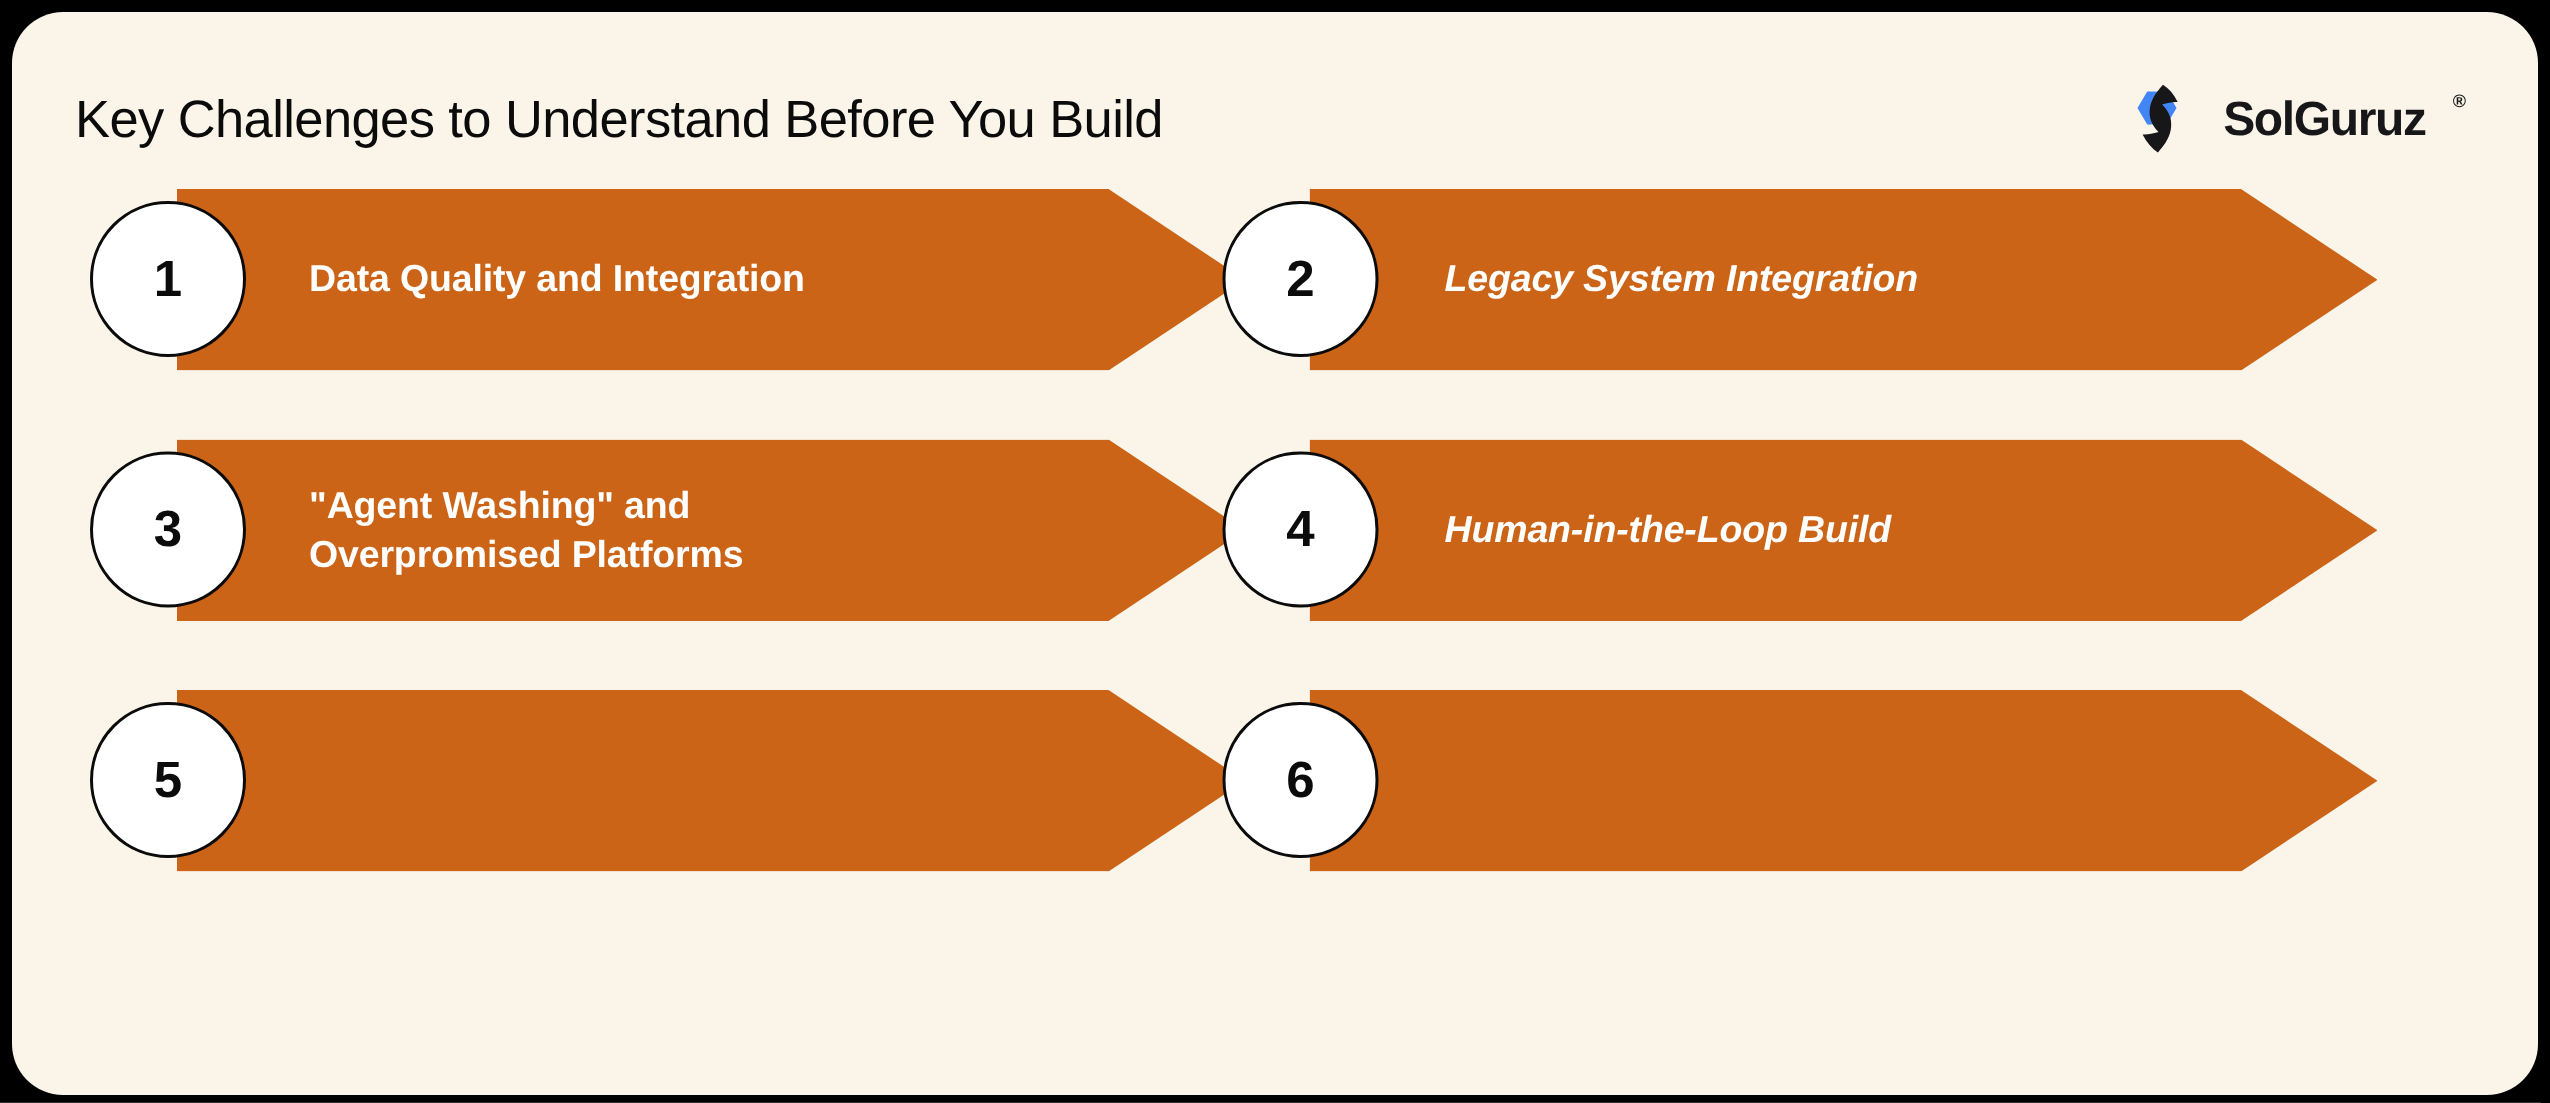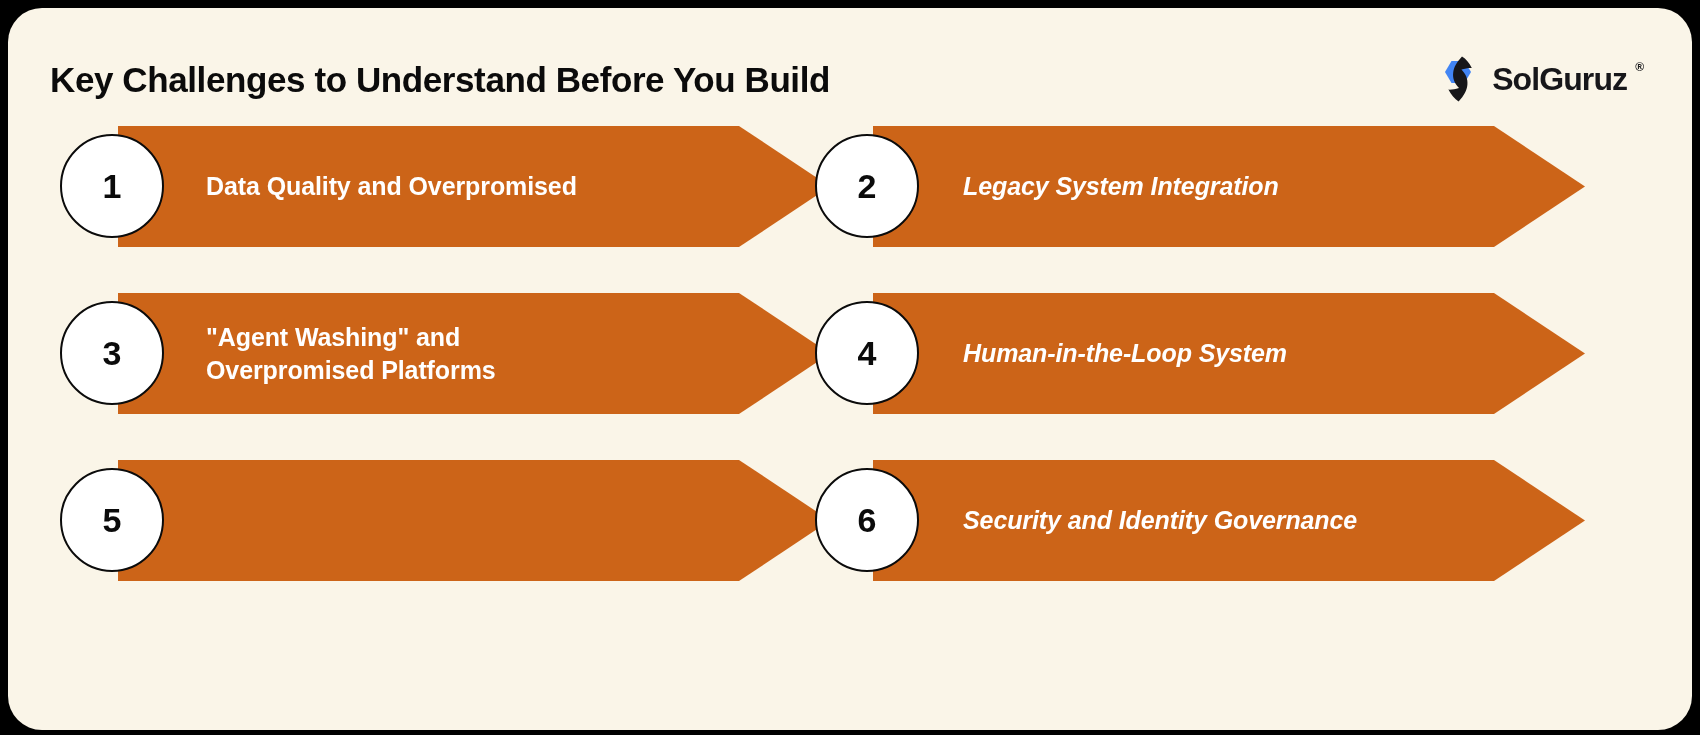--- a/index.html
+++ b/index.html
@@ -27,33 +27,33 @@
   
   #header {
     position:absolute;
     left:0; top:0; width:100%; height:118px;
   }
 
   #page-title {
     position:absolute;
     left:42px; top:52px;
     font-size:35px;
-    font-weight:bold;
+    font-weight:normal;
     color:#0B0B0B;
     letter-spacing:-0.4px;
     white-space:nowrap;
     font-stretch:condensed;
   }
 
   #logo {
     position:absolute;
     right:48px; top:48px;
     display:flex;
     align-items:center;
-    gap:10px;
+    gap:20px;
   }
   #logo-mark { width:44px; height:46px; display:block; flex:none; }
   #logo-word {
     font-size:32px;
     font-weight:bold;
     color:#17171A;
     letter-spacing:-0.9px;
     line-height:1;
     white-space:nowrap;
   }
@@ -143,49 +143,48 @@
         <span id="logo-reg">®</span>
       </div>
     </div>
 
     <div id="grid">
 
       <div class="row">
         <div class="cell left">
           <div class="arrow"></div>
           <div class="badge">1</div>
-          <div class="arrow-label">Data Quality and Overpromised</div>
+          <div class="arrow-label">Data Quality and Integration</div>
         </div>
         <div class="cell right">
           <div class="arrow"></div>
           <div class="badge">2</div>
           <div class="arrow-label">Legacy System Integration</div>
         </div>
       </div>
 
       <div class="row">
         <div class="cell left">
           <div class="arrow"></div>
           <div class="badge">3</div>
           <div class="arrow-label">"Agent Washing" and Overpromised Platforms</div>
         </div>
         <div class="cell right">
           <div class="arrow"></div>
           <div class="badge">4</div>
-          <div class="arrow-label">Human-in-the-Loop System</div>
+          <div class="arrow-label">Human-in-the-Loop Build</div>
         </div>
       </div>
 
       <div class="row">
         <div class="cell left">
           <div class="arrow"></div>
           <div class="badge">5</div>
         </div>
         <div class="cell right">
           <div class="arrow"></div>
           <div class="badge">6</div>
-          <div class="arrow-label">Security and Identity Governance</div>
         </div>
       </div>
 
     </div>
   </div>
 </div>
 
 </body></html>

